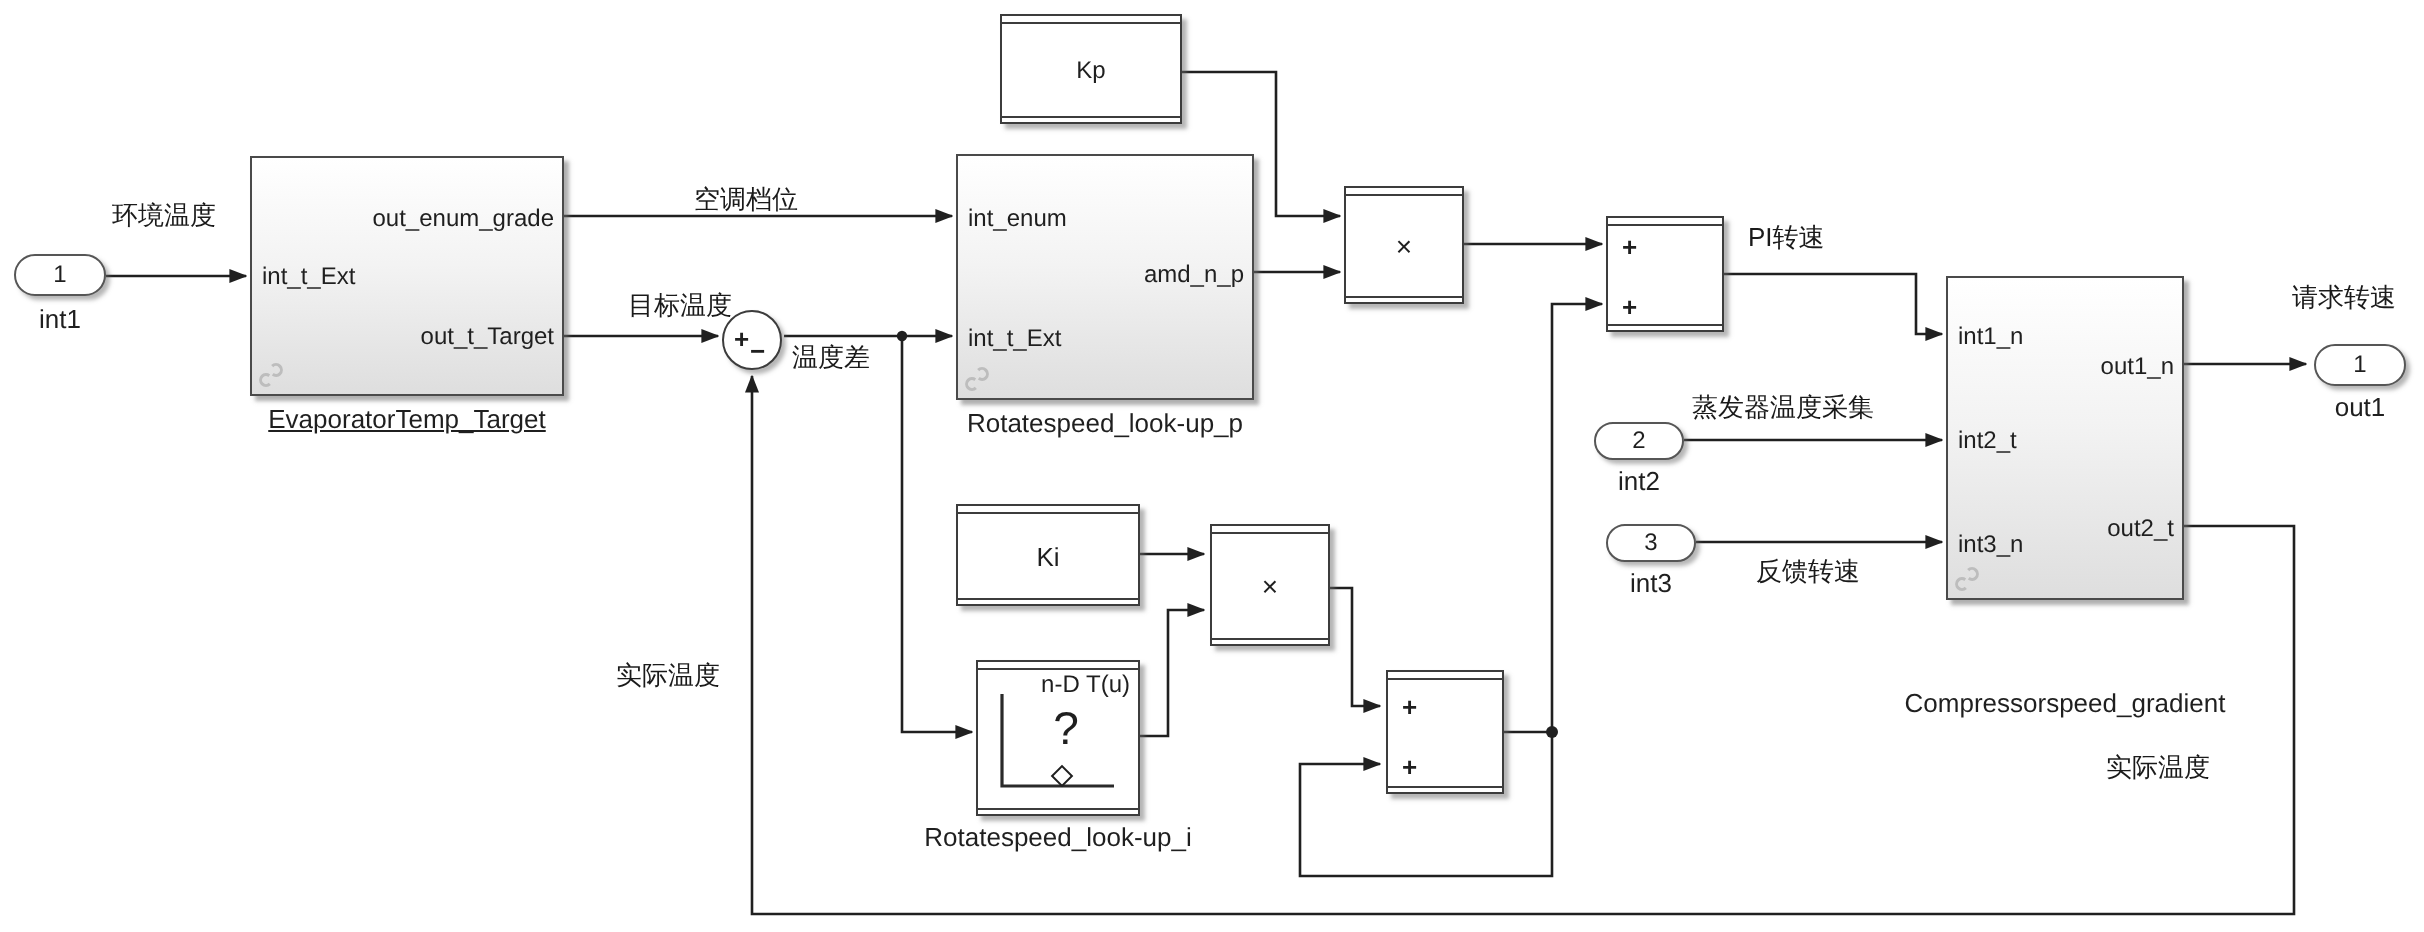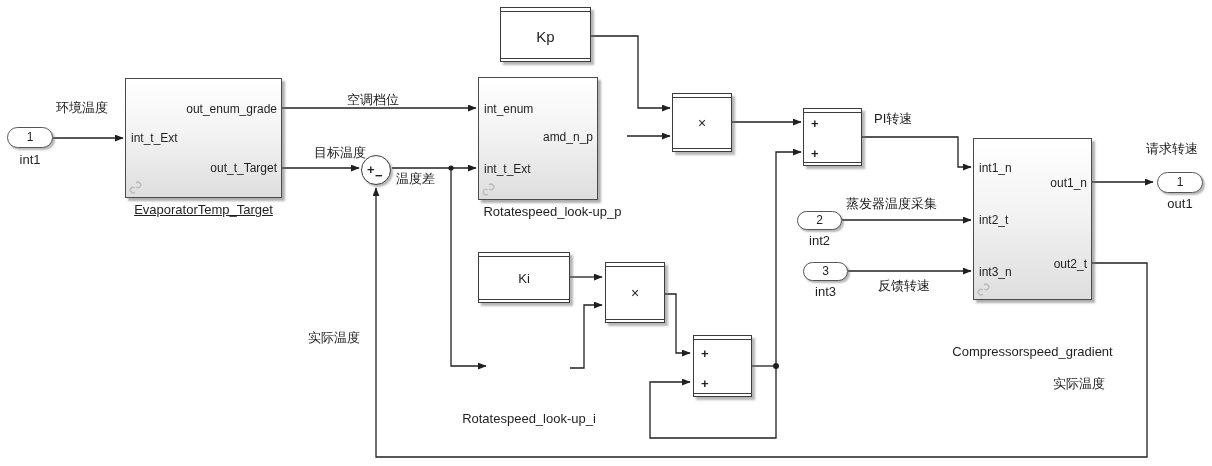--- a/index.html
+++ b/index.html
@@ -92,54 +92,62 @@
       </g>
     </svg>
   </div>
   <div class="bname" style="left:105px;top:202px;width:197px;text-decoration:underline;">EvaporatorTemp_Target</div>
 
   <div class="sumcircle">
     <span class="plus" style="left:5px;top:7px;">+</span>
     <span class="plus" style="left:13px;top:13px;">−</span>
   </div>
 
-  <div class="blk" style="left:478px;top:77px;width:120px;height:123px;">
+  <div class="blk" style="left:478px;top:77px;width:149px;height:123px;">
     <span class="pl" style="left:5px;top:24px;">int_enum</span>
     <span class="pl" style="left:5px;top:84px;">int_t_Ext</span>
     <span class="pl r" style="right:4px;top:52px;">amd_n_p</span>
     <svg class="badge" viewBox="0 0 13 13">
       <g fill="none" stroke="#bdbdbd" stroke-width="1.5">
         <circle cx="4" cy="9" r="2.7" stroke-dasharray="12 5" transform="rotate(45 4 9)"></circle>
         <circle cx="9" cy="4" r="2.7" stroke-dasharray="12 5" transform="rotate(-135 9 4)"></circle>
       </g>
     </svg>
   </div>
   <div class="bname" style="left:458px;top:204px;width:189px;">Rotatespeed_look-up_p</div>
 
   <div class="op" style="left:500px;top:7px;width:91px;height:55px;">
-    <span class="opctr" style="top:20px;font-size:15px;">Kp</span>
+    <span class="opctr" style="top:20px;font-size:12px;">Kp</span>
   </div>
 
   <div class="op" style="left:672px;top:93px;width:60px;height:59px;">
     <span class="opctr" style="top:21px;">×</span>
   </div>
 
   <div class="op" style="left:803px;top:108px;width:59px;height:58px;">
     <span class="plus" style="top:8px;">+</span>
     <span class="plus" style="top:38px;">+</span>
   </div>
 
   <div class="op" style="left:478px;top:252px;width:92px;height:51px;">
     <span class="opctr" style="top:18px;font-size:13px;">Ki</span>
   </div>
 
   <div class="op" style="left:605px;top:262px;width:60px;height:61px;">
     <span class="opctr" style="top:22px;">×</span>
   </div>
 
+  <div class="op" style="left:488px;top:330px;width:82px;height:78px;">
+    <span class="lk-title">n-D T(u)</span>
+    <svg style="position:absolute;left:0;top:0;" width="80" height="74" viewBox="0 0 80 74">
+      <polyline points="12,16 12,62 68,62" fill="none" stroke="#2a2a2a" stroke-width="1.6"></polyline>
+    </svg>
+    <span class="lk-q">?</span>
+    <span class="lk-diamond"></span>
+  </div>
   <div class="bname" style="left:443px;top:411px;width:172px;">Rotatespeed_look-up_i</div>
 
   <div class="op" style="left:693px;top:335px;width:59px;height:62px;">
     <span class="plus" style="top:11px;">+</span>
     <span class="plus" style="top:41px;">+</span>
   </div>
 
   <div class="oval" style="left:797px;top:211px;width:45px;height:19px;line-height:17px;">
     <span>2</span>
   </div>

